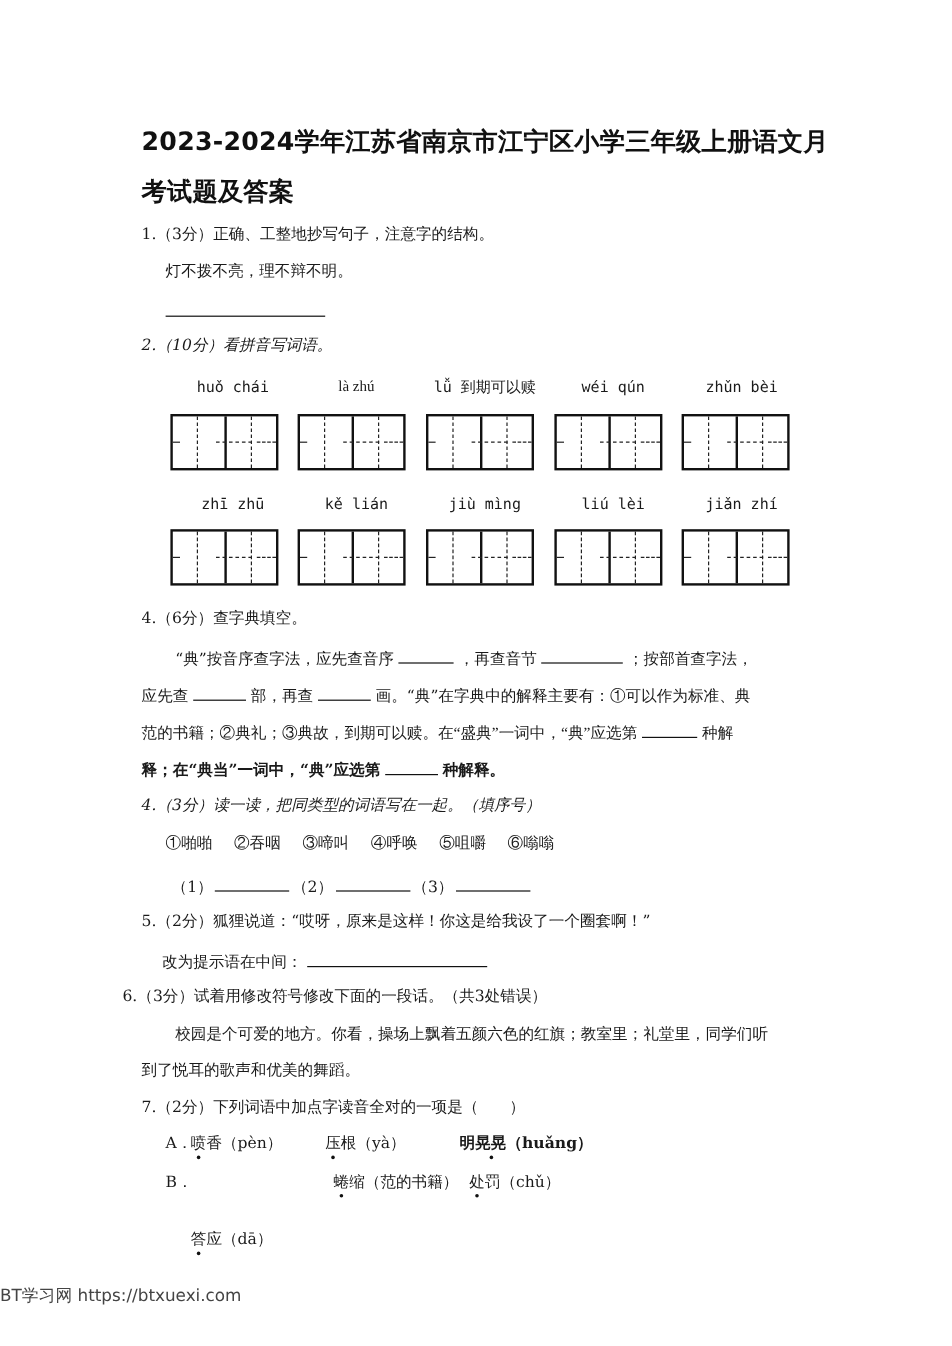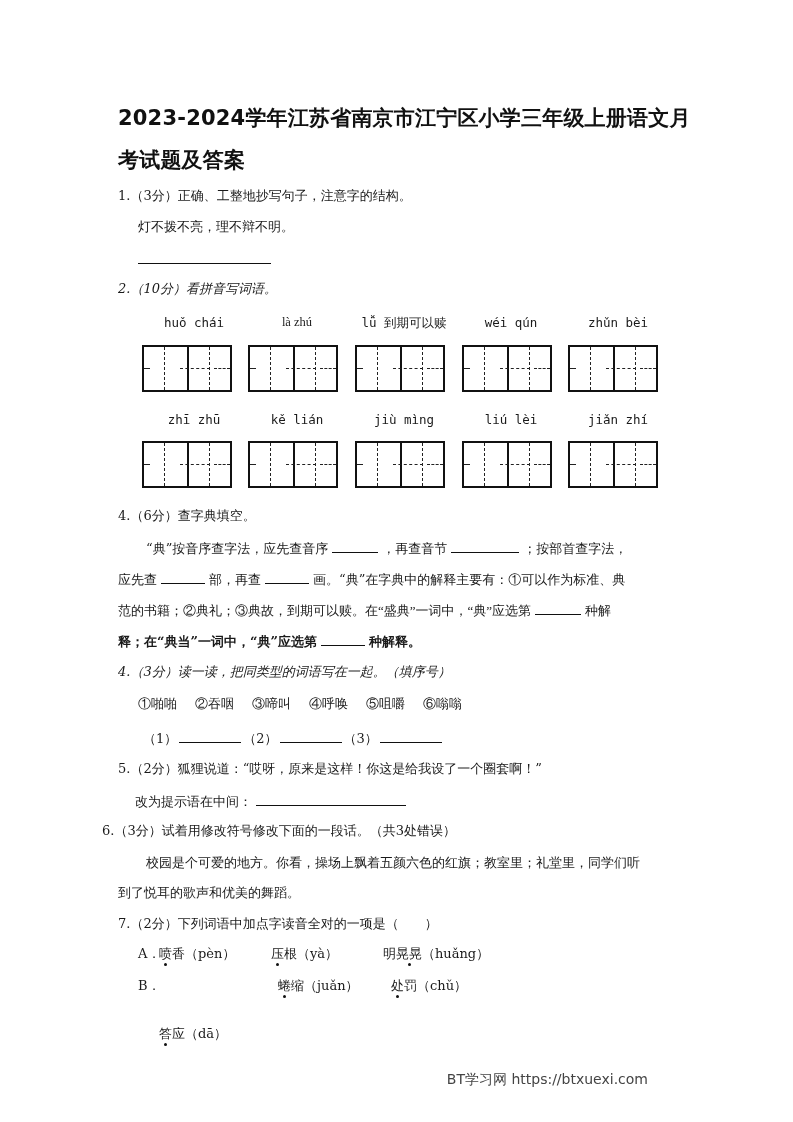--- a/index.html
+++ b/index.html
@@ -161,30 +161,30 @@
 
 <div class="abs q" style="left:138px; top:946px;">
   <span>A．</span>
 </div>
 <div class="abs q" style="left:159px; top:946px;">
   <span></span><span class="dotted">喷</span><span>香</span><span>（pèn）</span>
 </div>
 <div class="abs q" style="left:271px; top:946px;">
   <span></span><span class="dotted">压</span><span>根</span><span>（yà）</span>
 </div>
-<div class="abs q" style="left:383px; top:946px;">
+<div class="abs q" style="left:383px; top:946px;font-weight:bold;">
   <span>明</span><span class="dotted">晃晃</span><span></span><span>（huǎng）</span>
 </div>
 
 <div class="abs q" style="left:138px; top:978px;">
   <span>B．</span>
 </div>
 <div class="abs q" style="left:159px; top:1026px;">
   <span></span><span class="dotted">答</span><span>应</span><span>（dā）</span>
 </div>
 <div class="abs q" style="left:278px; top:978px;">
-  <span></span><span class="dotted">蜷</span><span>缩</span><span>（juǎn）</span>
+  <span></span><span class="dotted">蜷</span><span>缩</span><span>（范的书籍）</span>
 </div>
 <div class="abs q" style="left:391px; top:978px;">
   <span></span><span class="dotted">处</span><span>罚</span><span>（chǔ）</span>
 </div>
 
-<div class="abs footer" style="left:0; width:648px; text-align:right; top:1071px;">BT学习网 https://btxuexi.com</div>
+<div class="abs footer" style="left:0; width:648px; text-align:left; top:1071px;">BT学习网 https://btxuexi.com</div>
 
 </body></html>

